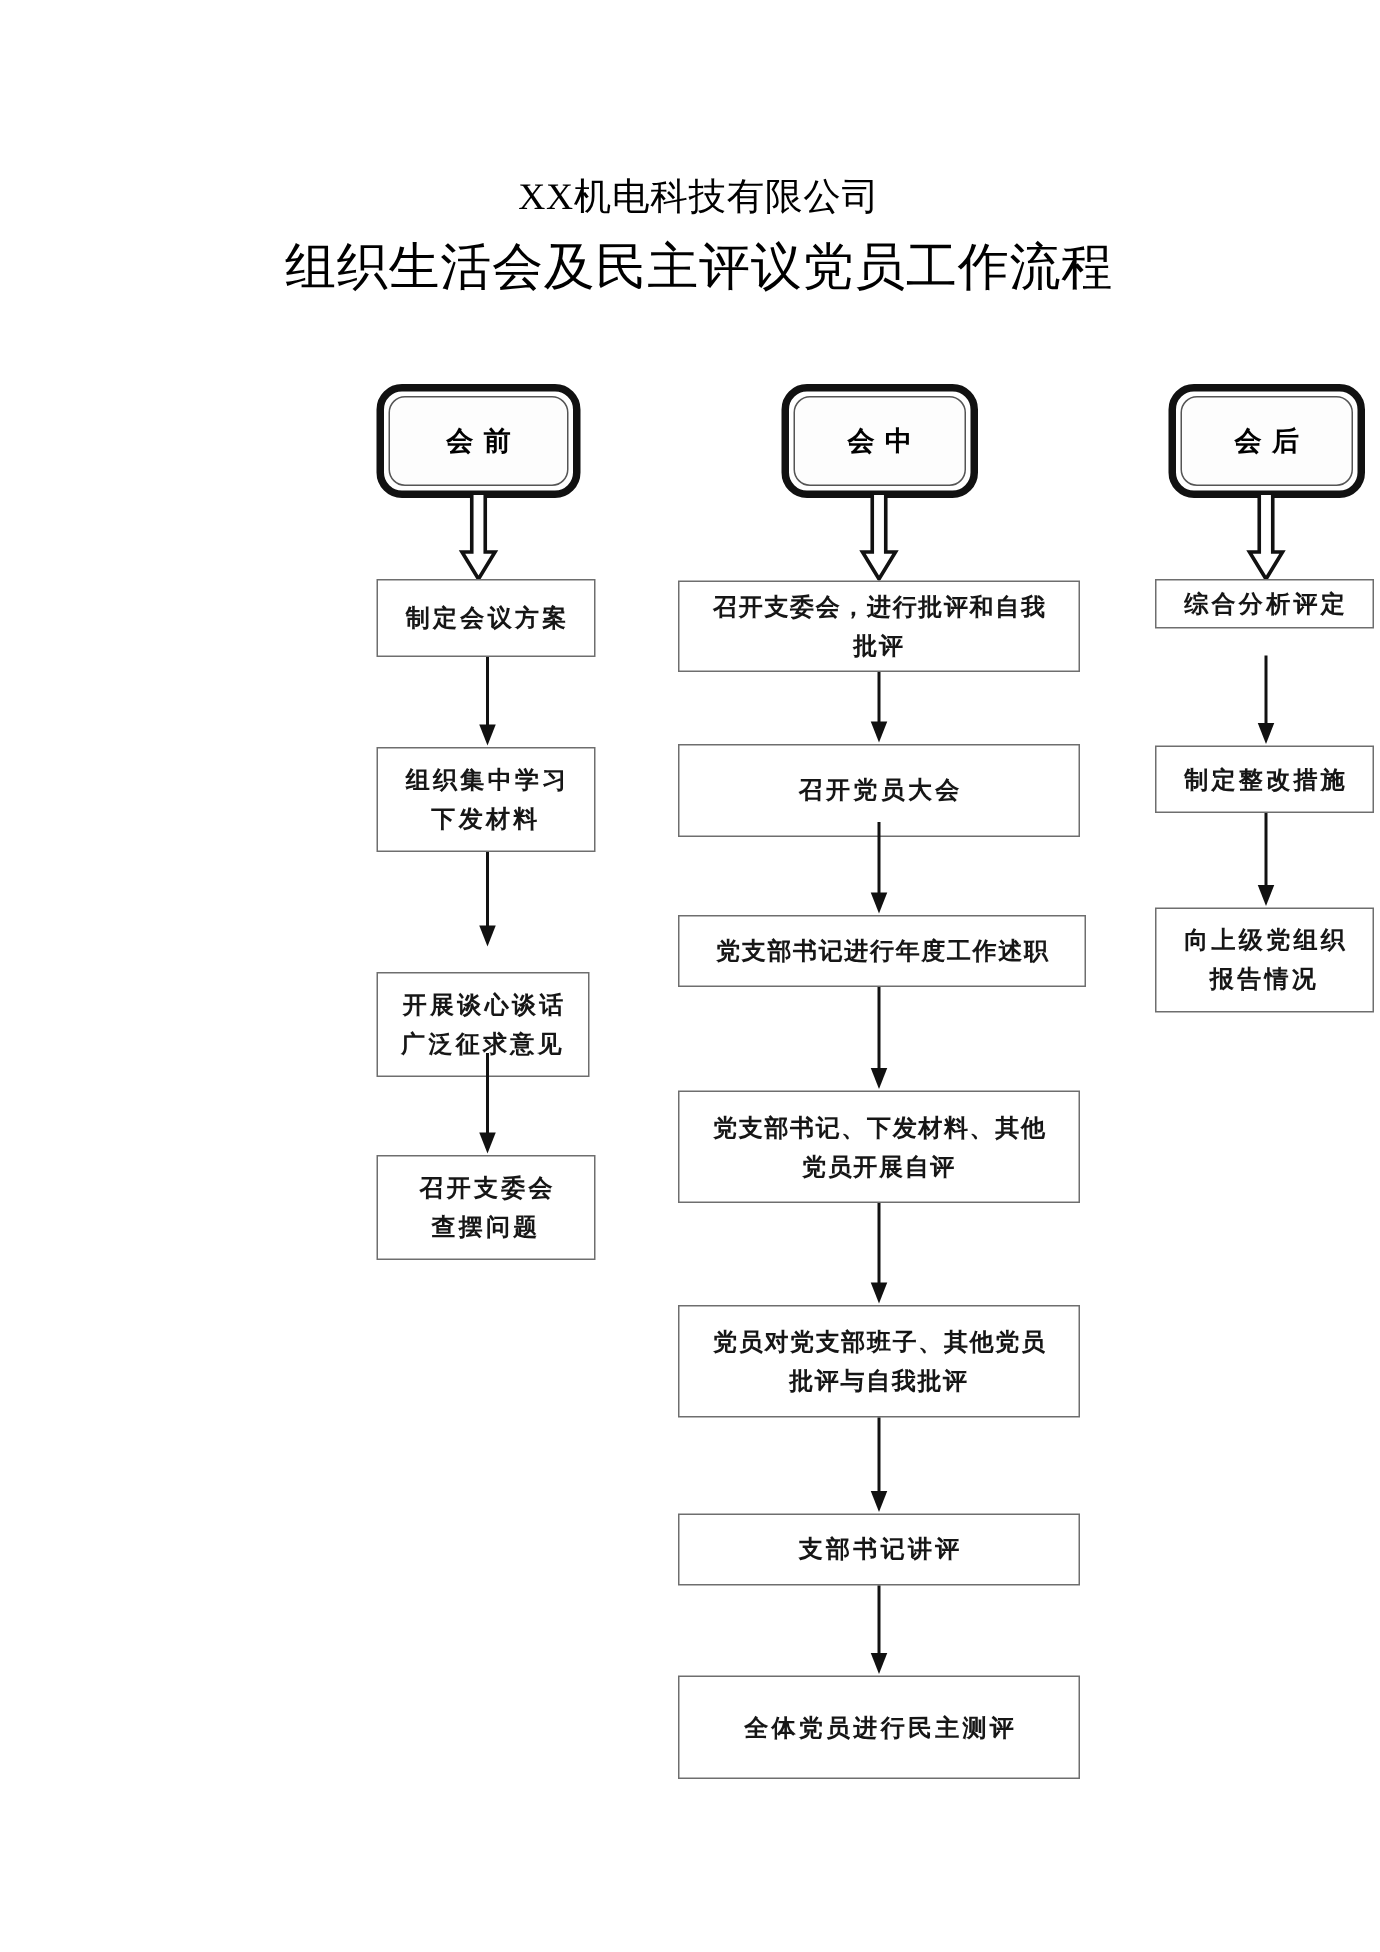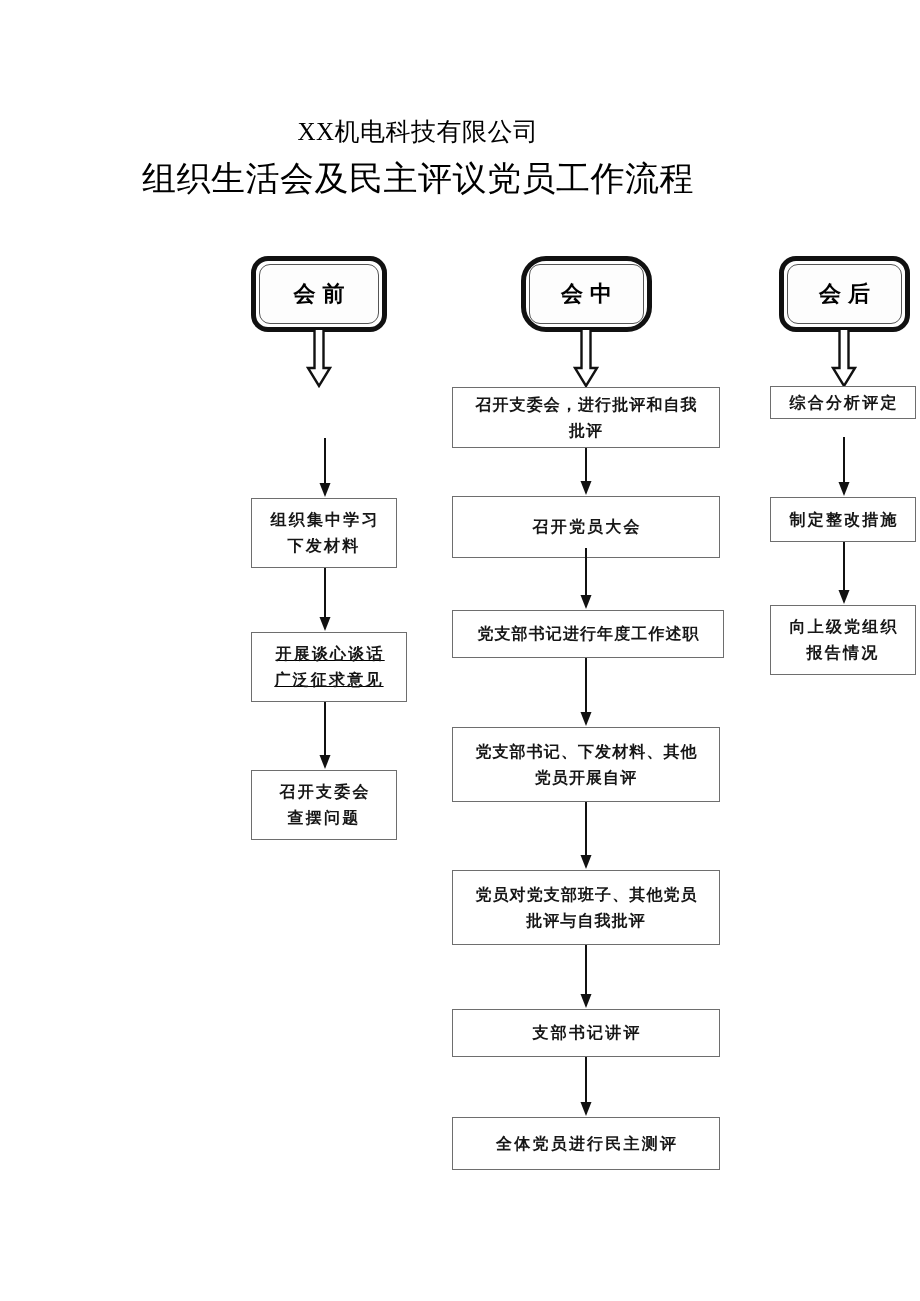--- a/index.html
+++ b/index.html
@@ -17,20 +17,21 @@
     color: #000000;
   }
 
   
   .title-block {
     position: absolute;
     left: 0;
     top: 112px;
     width: 836px;
     text-align: center;
+    padding-left: 48px;
   }
   .title-line-1 {
     font-size: 25px;
     line-height: 40px;
     letter-spacing: 0.5px;
     white-space: nowrap;
   }
   .title-line-2 {
     font-size: 34px;
     line-height: 42px;
@@ -55,21 +56,21 @@
     border: 1.5px solid #555555;
     border-radius: 11px;
     display: flex;
     align-items: center;
     justify-content: center;
     background: #fdfdfd;
   }
   .head-label {
     font-family: "DejaVu Sans", "Liberation Sans", sans-serif;
     font-weight: 700;
-    font-size: 22px;
+    font-size: 18px;
     letter-spacing: 7px;
     text-indent: 7px;
     white-space: nowrap;
   }
 
   
   .node {
     position: absolute;
     box-sizing: border-box;
     border: 1.5px solid #6e6e6e;
@@ -118,20 +119,23 @@
       <span class="head-label">会前</span>
     </div>
   </div>
 
   <div class="conn" style="left:305px; top:330px; width:28px; height:58px;">
     <svg width="28" height="58" viewBox="0 0 28 58">
       <path d="M9.5,0 L9.5,38 L3,38 L14,56 L25,38 L18.5,38 L18.5,0" fill="#ffffff" stroke="#111111" stroke-width="2.4" stroke-linejoin="miter"></path>
     </svg>
   </div>
 
+  <div class="node" style="left:251px; top:386px; width:146px; height:52px;">
+    <span class="node-label">制定会议方案</span>
+  </div>
 
   <div class="conn" style="left:318px; top:438px; width:14px; height:60px;">
     <svg width="14" height="60" viewBox="0 0 14 60">
       <line x1="7" y1="0" x2="7" y2="47" stroke="#111111" stroke-width="2"></line>
       <path d="M1.5,45 L12.5,45 L7,59 Z" fill="#111111"></path>
     </svg>
   </div>
 
   <div class="node" style="left:251px; top:498px; width:146px; height:70px;">
     <span class="node-label">
@@ -140,42 +144,42 @@
     </span>
   </div>
 
   <div class="conn" style="left:318px; top:568px; width:14px; height:64px;">
     <svg width="14" height="64" viewBox="0 0 14 64">
       <line x1="7" y1="0" x2="7" y2="51" stroke="#111111" stroke-width="2"></line>
       <path d="M1.5,49 L12.5,49 L7,63 Z" fill="#111111"></path>
     </svg>
   </div>
 
-  <div class="node" style="left:251px; top:632px; width:156px; height:70px;text-decoration:underline;">
+  <div class="node" style="left:251px; top:648px; width:142px; height:70px;">
     <span class="node-label">
       <span>开展谈心谈话</span><br>
       <span>广泛征求意见</span>
     </span>
   </div>
 
   <div class="conn" style="left:318px; top:702px; width:14px; height:68px;">
     <svg width="14" height="68" viewBox="0 0 14 68">
       <line x1="7" y1="0" x2="7" y2="55" stroke="#111111" stroke-width="2"></line>
       <path d="M1.5,53 L12.5,53 L7,67 Z" fill="#111111"></path>
     </svg>
   </div>
 
   <div class="node" style="left:251px; top:770px; width:146px; height:70px;">
     <span class="node-label">
       <span>召开支委会</span><br>
       <span>查摆问题</span>
     </span>
   </div>
 
-  <div class="head-node" style="left:521px; top:256px; width:131px; height:76px;border-radius:25px;">
+  <div class="head-node" style="left:521px; top:256px; width:131px; height:76px;">
     <div class="head-node-inner">
       <span class="head-label">会中</span>
     </div>
   </div>
 
   <div class="conn" style="left:572px; top:330px; width:28px; height:58px;">
     <svg width="28" height="58" viewBox="0 0 28 58">
       <path d="M9.5,0 L9.5,38 L3,38 L14,56 L25,38 L18.5,38 L18.5,0" fill="#ffffff" stroke="#111111" stroke-width="2.4" stroke-linejoin="miter"></path>
     </svg>
   </div>
@@ -248,21 +252,21 @@
     <span class="node-label">支部书记讲评</span>
   </div>
 
   <div class="conn" style="left:579px; top:1057px; width:14px; height:60px;">
     <svg width="14" height="60" viewBox="0 0 14 60">
       <line x1="7" y1="0" x2="7" y2="47" stroke="#111111" stroke-width="2"></line>
       <path d="M1.5,45 L12.5,45 L7,59 Z" fill="#111111"></path>
     </svg>
   </div>
 
-  <div class="node" style="left:452px; top:1117px; width:268px; height:53px;align-items:center;">
+  <div class="node" style="left:452px; top:1117px; width:268px; height:69px;align-items:center;">
     <span class="node-label">全体党员进行民主测评</span>
   </div>
 
   <div class="head-node" style="left:779px; top:256px; width:131px; height:76px;">
     <div class="head-node-inner">
       <span class="head-label">会后</span>
     </div>
   </div>
 
   <div class="conn" style="left:830px; top:330px; width:28px; height:58px;">

